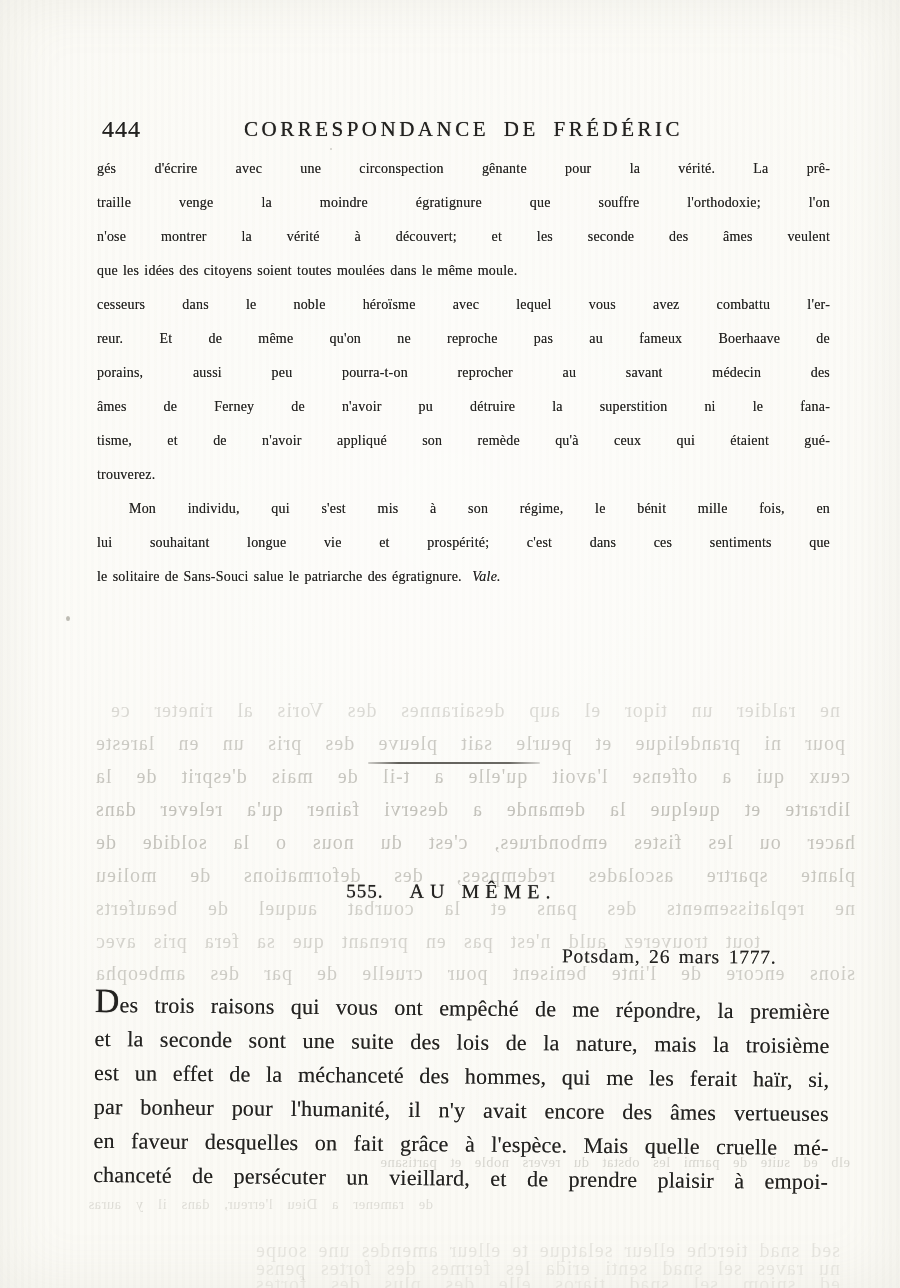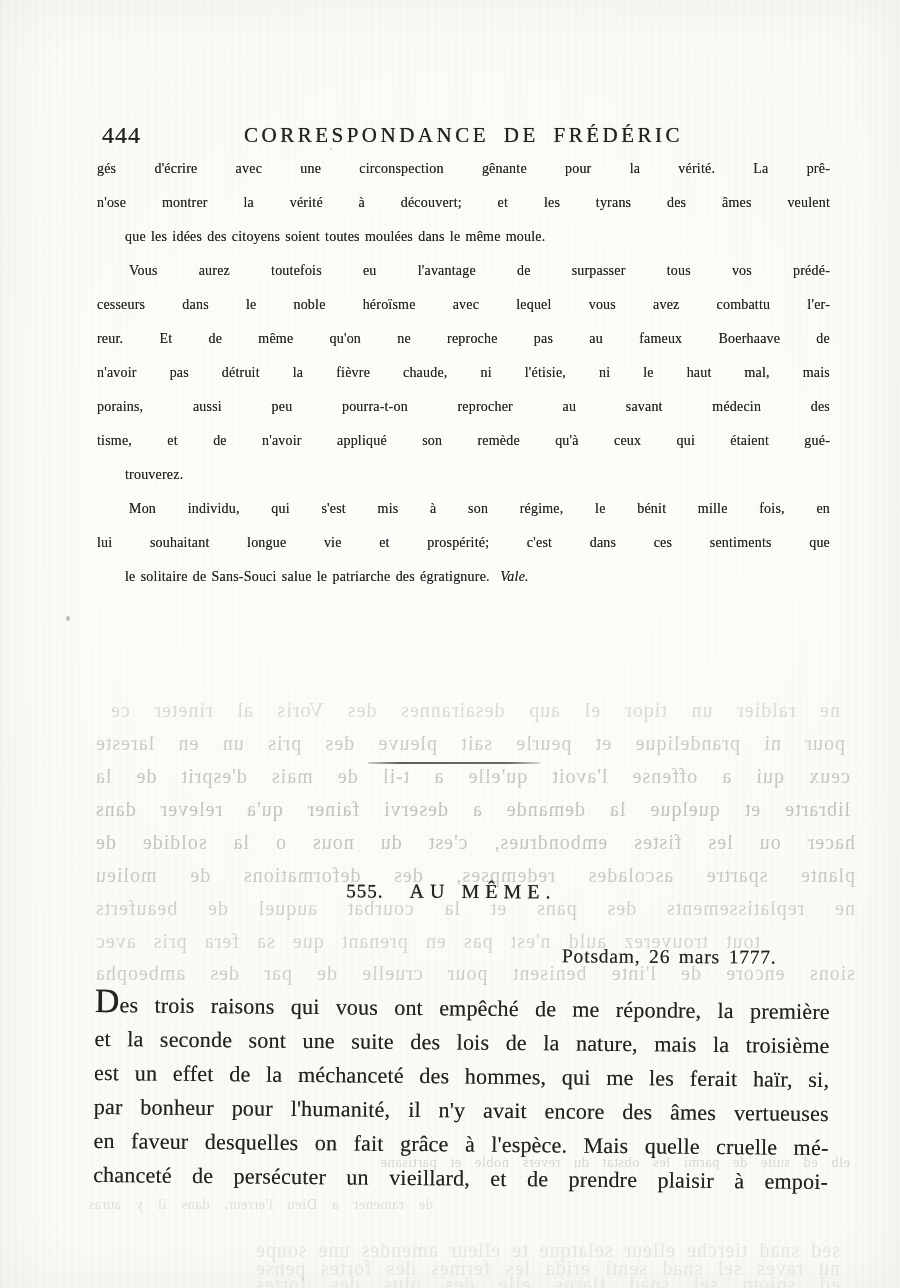--- a/index.html
+++ b/index.html
@@ -9,21 +9,21 @@
     background:
       radial-gradient(ellipse 120% 90% at 50% 40%, rgba(255,255,255,.55), rgba(255,255,255,0) 60%),
       repeating-linear-gradient(90deg, rgba(120,118,105,.018) 0 3px, rgba(255,255,255,0) 3px 7px),
       #fbfaf5;
     overflow:hidden;
     font-family:"Liberation Serif", serif;
     color:#232220;
     box-shadow: inset 0 0 60px rgba(160,155,140,.12);
   }
   
-  .running-head{position:absolute;left:97px;top:116px;width:733px;height:28px;margin-top:6px;}
+  .running-head{position:absolute;left:97px;top:116px;width:733px;height:28px;}
   .pagenum{
     position:absolute;left:5px;top:0;
     font-size:24px;letter-spacing:1px;
     text-shadow:0 0 .5px rgba(30,30,28,.65);
   }
   .running-title{
     position:absolute;left:0;right:0;top:1px;text-align:center;
     font-size:21px;letter-spacing:3.5px;word-spacing:6px;
     text-shadow:0 0 .7px rgba(30,30,28,.8);
   }
@@ -31,21 +31,21 @@
   .textblock{position:absolute;left:97px;top:152px;width:733px;}
   .line{
     height:34px;line-height:34px;
     font-size:14px;
     letter-spacing:.2px;word-spacing:1.5px;
     text-align:justify;text-align-last:justify;
     text-shadow:0 0 .5px rgba(30,30,28,.6);
     white-space:nowrap;overflow:visible;
   }
   .line.indent{text-indent:32px;}
-  .line.parend{text-align-last:left;margin-left:28px;}
+  .line.parend{text-align-last:left;}
   .latin{font-style:italic;}
   
   .divider{
     position:absolute;left:368px;top:762px;width:172px;height:2px;
     background:linear-gradient(90deg, rgba(70,68,62,.25), rgba(70,68,62,.85) 18%, rgba(70,68,62,.8) 82%, rgba(70,68,62,.2));
     border-radius:1px;
   }
   
   .heading-row{
     position:absolute;left:97px;top:878px;width:733px;
@@ -114,28 +114,28 @@
     <div class="speck" style="left:330px;top:148px;width:2px;height:2px;opacity:.4;"></div>
   </div>
 
   <header class="running-head">
     <span class="pagenum">444</span>
     <div class="running-title">CORRESPONDANCE DE FRÉDÉRIC</div>
   </header>
 
   <section class="textblock">
     <div class="line">gés d'écrire avec une circonspection gênante pour la vérité.  La prê-</div>
-    <div class="line">n'ose montrer la vérité à découvert; et les tyrans des âmes veulent</div>
+    <div class="line">traille venge la moindre égratignure que souffre l'orthodoxie; l'on</div>
+    <div class="line">n'ose montrer la vérité à découvert; et les seconde des âmes veulent</div>
     <div class="line parend">que les idées des citoyens soient toutes moulées dans le même moule.</div>
 
-    <div class="line indent">Vous aurez toutefois eu l'avantage de surpasser tous vos prédé-</div>
     <div class="line">cesseurs dans le noble héroïsme avec lequel vous avez combattu l'er-</div>
     <div class="line">reur.  Et de même qu'on ne reproche pas au fameux Boerhaave de</div>
-    <div class="line">n'avoir pas détruit la fièvre chaude, ni l'étisie, ni le haut mal, mais</div>
     <div class="line">porains, aussi peu pourra-t-on reprocher au savant médecin des</div>
+    <div class="line">âmes de Ferney de n'avoir pu détruire la superstition ni le fana-</div>
     <div class="line">tisme, et de n'avoir appliqué son remède qu'à ceux qui étaient gué-</div>
     <div class="line parend">trouverez.</div>
 
     <div class="line indent">Mon individu, qui s'est mis à son régime, le bénit mille fois, en</div>
     <div class="line">lui souhaitant longue vie et prospérité; c'est dans ces sentiments que</div>
     <div class="line parend"><span>le solitaire de Sans-Souci salue le patriarche des égratignure.</span>&nbsp; <span class="latin">Vale.</span></div>
   </section>
 
   <div class="divider"></div>
 

